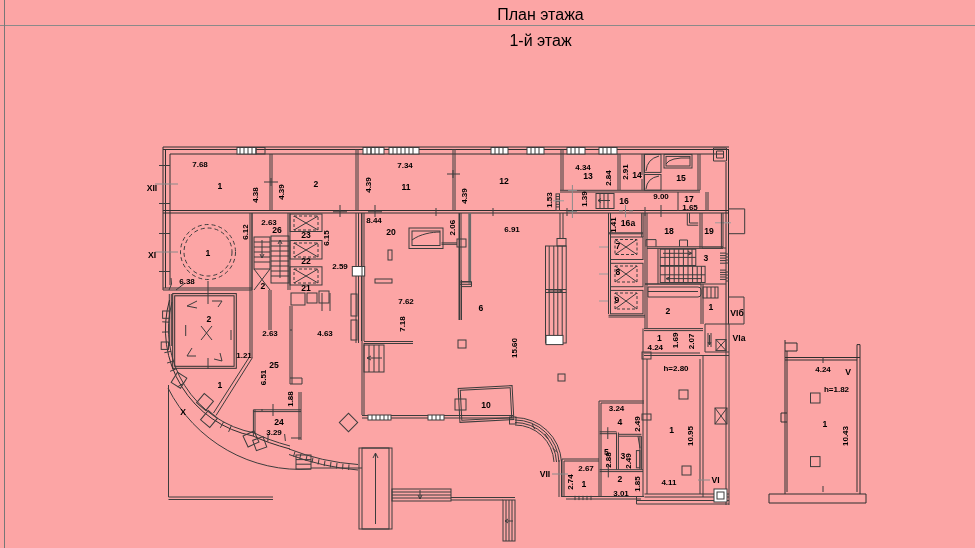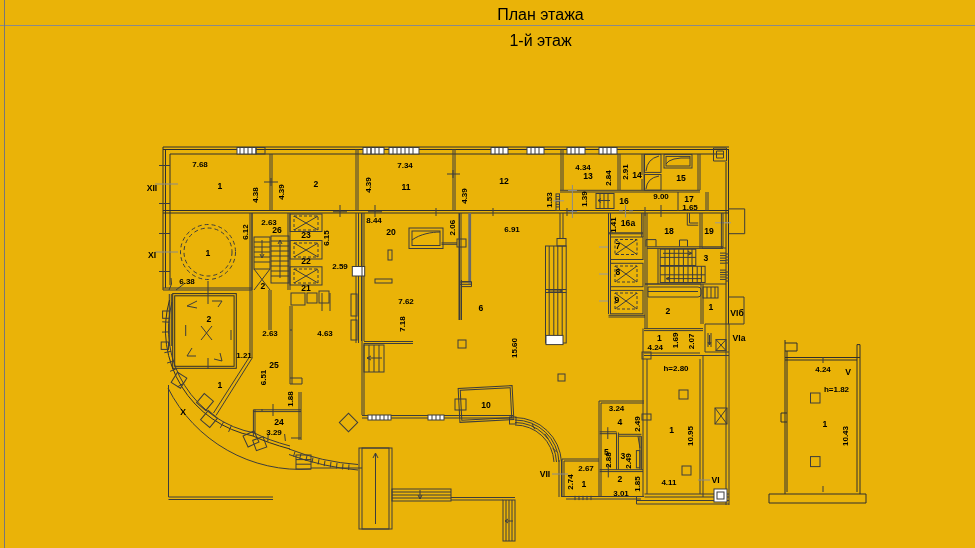--- a/index.html
+++ b/index.html
@@ -1,16 +1,16 @@
 <!DOCTYPE html>
 <html><head>
 <meta charset="utf-8">
 <style>
   html,body{margin:0;padding:0;background:#fff;}
-  .page{position:relative;width:975px;height:548px;background:#eab308;overflow:hidden;
+  .page{position:relative;width:975px;height:548px;background:#fca5a5;overflow:hidden;
         font-family:"Liberation Sans", sans-serif;}
   .t1{position:absolute;top:6px;left:53px;width:975px;text-align:center;font-size:16px;color:#000;}
   .t2{position:absolute;top:32px;left:53px;width:975px;text-align:center;font-size:16px;color:#000;}
   svg text{font-family:"Liberation Sans",sans-serif;font-weight:bold;fill:#000;}
   .d{font-size:8px;}
   .r{font-size:8.6px;}
   .ax{font-size:8.6px;}
 </style>
 </head>
 <body>

